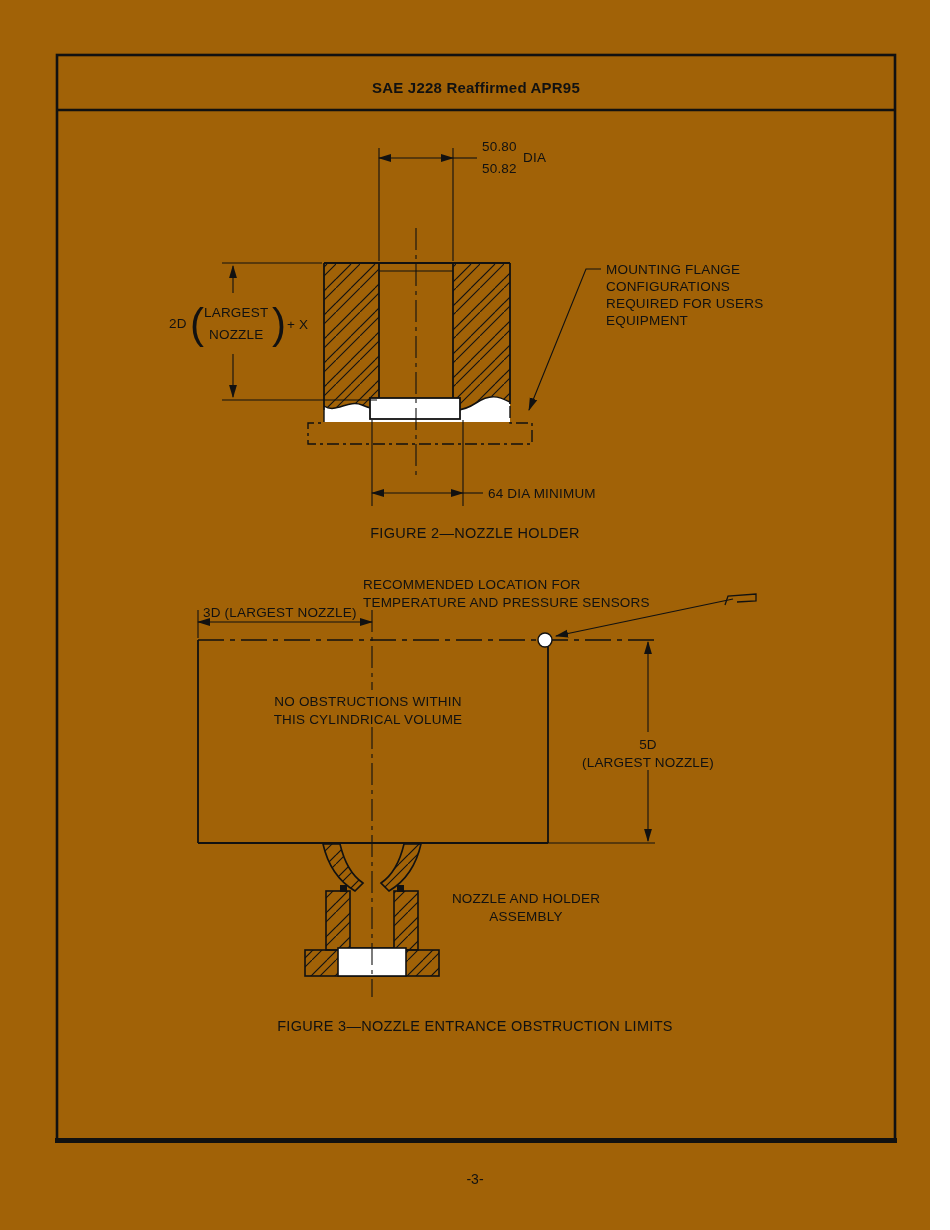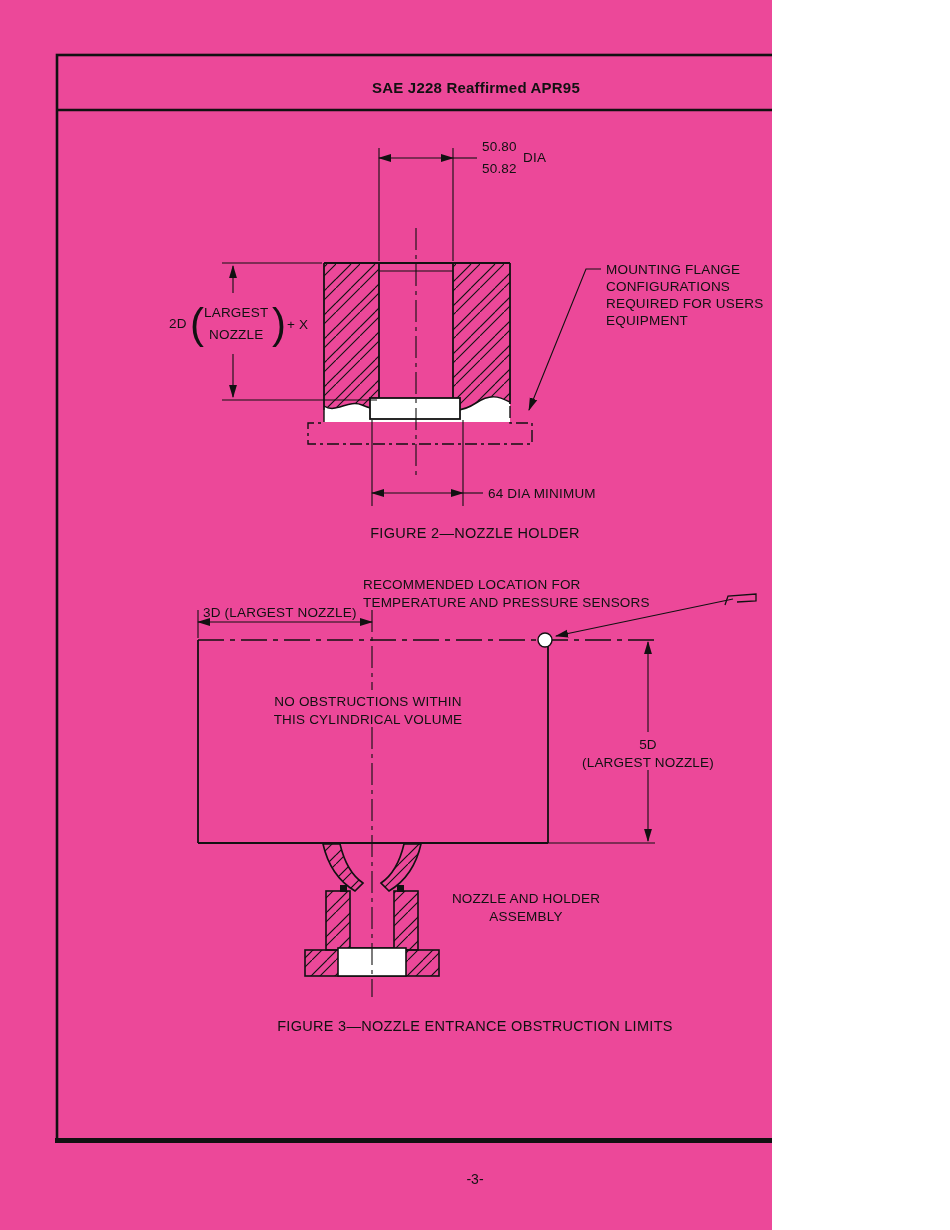--- a/index.html
+++ b/index.html
@@ -1,16 +1,16 @@
 <!DOCTYPE html>
 <html><head>
 <meta charset="utf-8">
 <style>
   html,body{margin:0;padding:0;background:#ffffff;}
-  .page{position:relative;width:772px;height:1230px;background:#ec4899;overflow:hidden;}
+  .page{position:relative;width:930px;height:1230px;background:#a16207;overflow:hidden;}
   svg{position:absolute;left:0;top:0;}
   .t{font-family:"Liberation Sans","DejaVu Sans",sans-serif;fill:#111111;}
   .lbl{font-size:13.5px;letter-spacing:.2px;}
   .cap{font-size:14.5px;letter-spacing:.3px;}
   .hdr{font-size:15px;font-weight:bold;letter-spacing:.2px;}
   .paren{font-size:42px;font-weight:400;}
   .pg{font-size:14px;}
 </style>
 </head>
 <body>

